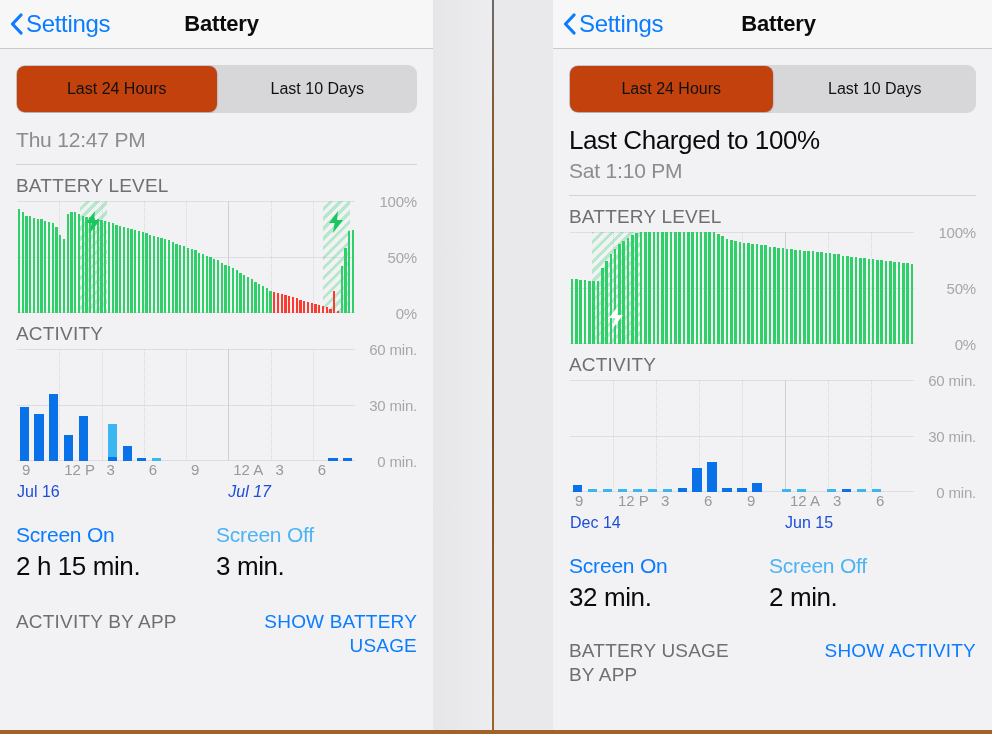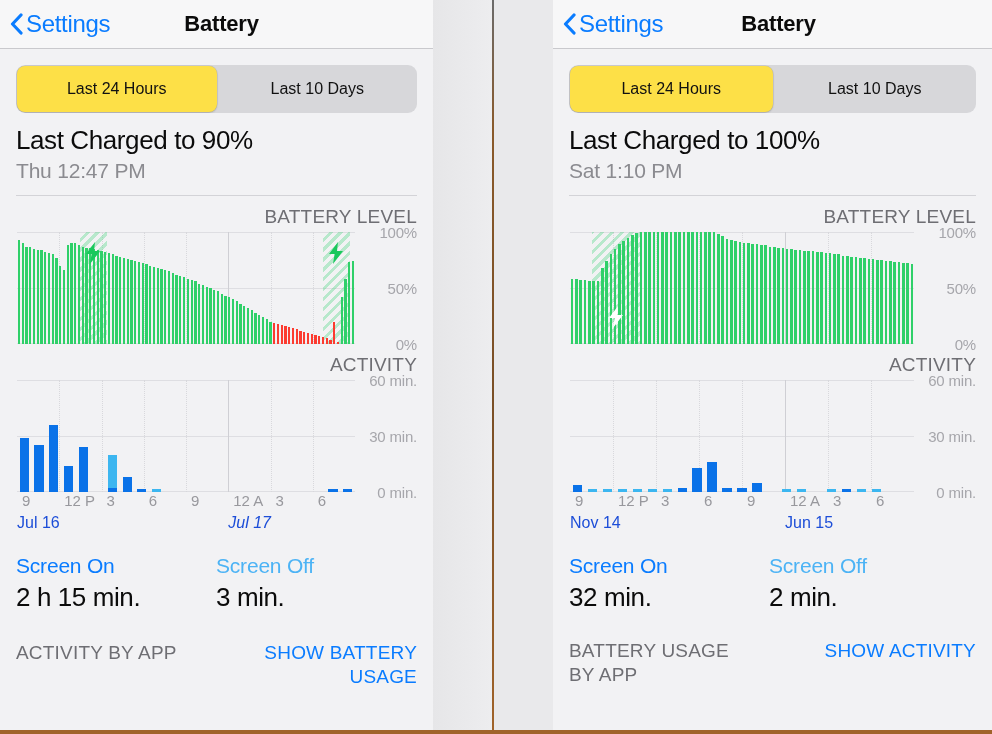--- a/index.html
+++ b/index.html
@@ -66,35 +66,34 @@
   .seg{
     margin:16px 16px 0 16px;height:48px;border-radius:9px;
     background:#d7d7da;display:flex;padding:0;overflow:hidden;
     position:relative;
   }
   .seg-btn{
     flex:1;display:flex;align-items:center;justify-content:center;
     font-size:16px;color:#111;cursor:pointer;user-select:none;
   }
   .seg-btn.active{
-    background:#fde047;border-radius:8px;margin:1px;
+    background:#c2410c;border-radius:8px;margin:1px;
     box-shadow:0 0 0 0.5px rgba(0,0,0,.12), 0 1px 2px rgba(0,0,0,.16);
   }
 
   
   .charged{padding:12px 16px 0 16px;}
   .charged-title{font-size:26px;color:#0b0b0b;letter-spacing:-0.4px;}
   .charged-sub{font-size:21px;color:#8b8b90;margin-top:3px;letter-spacing:-0.2px;}
   .hr{height:1px;background:#d3d3d7;margin:12px 16px 0 16px;}
 
   
   .sec-title{
     font-size:19px;color:#6e6e73;letter-spacing:0.2px;
     padding:10px 16px 4px 16px;
-    text-align:right;
   }
 
   
   .chart-wrap{position:relative;padding:0 16px;}
   .chart{
     position:relative;
     border-left:1px solid transparent;
   }
   .plot{
     position:relative;overflow:hidden;
@@ -185,21 +184,20 @@
       </div>
       <div class="nav-title">Battery</div>
     </div>
 
     <div class="seg">
       <div class="seg-btn active">Last 24 Hours</div>
       <div class="seg-btn">Last 10 Days</div>
     </div>
 
     <div class="charged">
-      <div class="charged-title">Last Charged to 90%</div>
       <div class="charged-sub">Thu 12:47 PM</div>
     </div>
     <div class="hr"></div>
 
     <div class="sec-title">BATTERY LEVEL</div>
     <div class="chart-wrap">
       <div class="chart" id="l-batt-chart" style="height: 112px; position: relative;">
           <div class="plot" style="position:absolute;left:0;top:0;width:338px;height:112px;">
             <div class="gridline" style="top:111px;"></div>
             <div class="gridline" style="top:56px;"></div>
@@ -558,21 +556,21 @@
           <span class="xlab" style="left:6px;transform:none;">9</span>
           <span class="xlab" style="left:49px;transform:none;">12 P</span>
           <span class="xlab" style="left:92px;transform:none;">3</span>
           <span class="xlab" style="left:135px;transform:none;">6</span>
           <span class="xlab" style="left:178px;transform:none;">9</span>
           <span class="xlab" style="left:221px;transform:none;">12 A</span>
           <span class="xlab" style="left:264px;transform:none;">3</span>
           <span class="xlab" style="left:307px;transform:none;">6</span>
         </div>
       <div class="daylabels" id="r-act-daylabels">
-          <span class="daylab" style="left:1px;">Nov 14</span>
+          <span class="daylab" style="left:1px;">Dec 14</span>
           <span class="daylab" style="left:216px;">Jun 15</span>
         </div>
     </div>
 
     <div class="screens">
       <div class="screen-col" style="width:200px">
         <div class="screen-lab on">Screen On</div>
         <div class="screen-val">32 min.</div>
       </div>
       <div class="screen-col">

